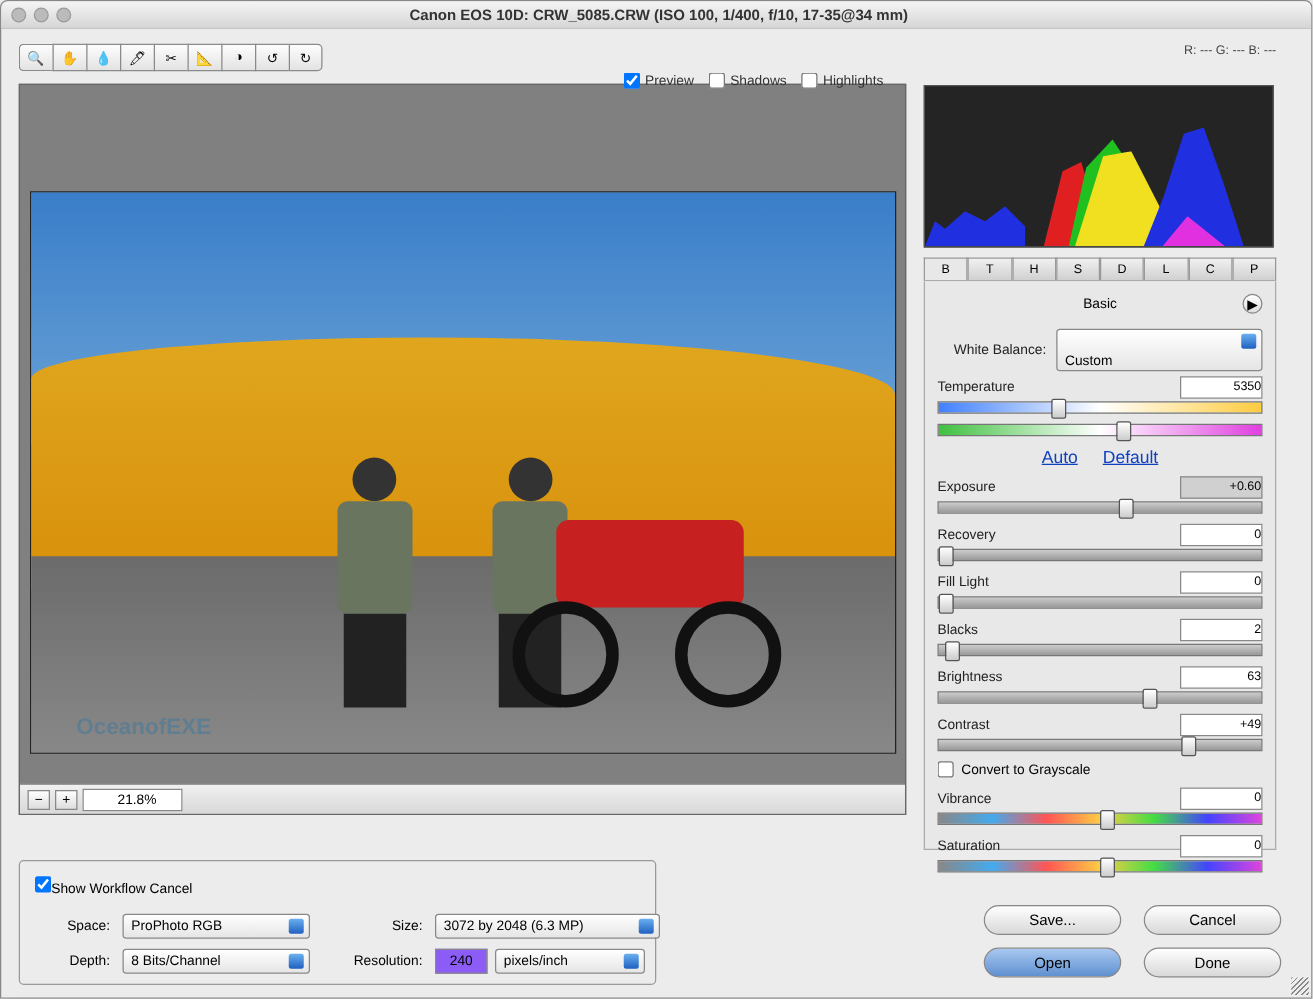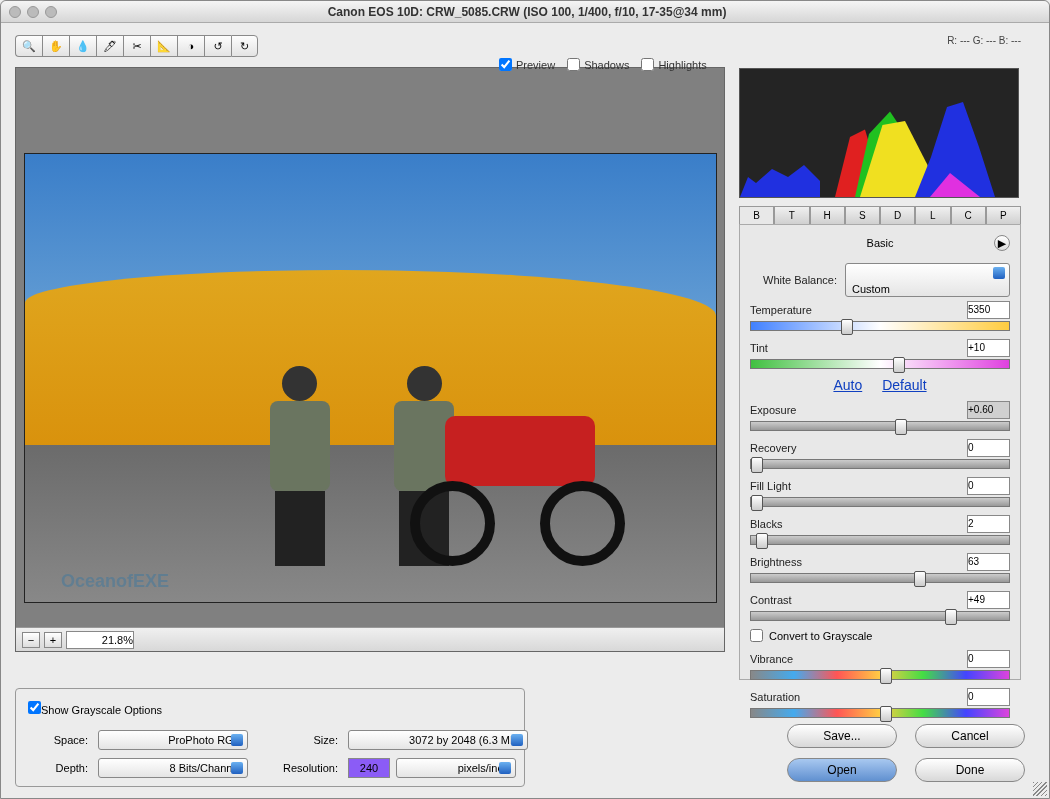--- a/index.html
+++ b/index.html
@@ -40,21 +40,21 @@
 .person{position:absolute;bottom:8%;width:80px;height:200px;}
 .person.p1{left:34%;}
 .person.p2{left:52%;}
 .head{width:35px;height:35px;background:#333;border-radius:50%;margin:0 auto;}
 .torso{width:60px;height:90px;background:#6a7560;margin:0 auto;border-radius:8px;}
 .legs{width:50px;height:75px;background:#222;margin:0 auto;}
 .watermark{position:absolute;left:36px;bottom:10px;color:#4a7a9a;font-size:18px;font-weight:bold;opacity:.6;}
 
 .zoom-bar{position:absolute;bottom:0;left:0;width:100%;height:24px;background:linear-gradient(#f0f0f0,#d8d8d8);border-top:1px solid #999;display:flex;align-items:center;padding:0 6px;gap:4px;}
 .zoom-bar .zmbtn{width:18px;height:16px;background:linear-gradient(#fff,#ddd);border:1px solid #888;display:flex;align-items:center;justify-content:center;}
-.zoom-val{width:68px;height:18px;background:#fff;border:1px solid #888;text-align:right;line-height:16px;}
+.zoom-val{width:80px;height:18px;background:#fff;border:1px solid #888;text-align:left;line-height:16px;padding-left:27px;}
 
 .right { width:282px; }
 .rgb-readout{text-align:right;font-size:10px;color:#444;padding-bottom:22px;}
 .histogram{width:280px;height:130px;background:#242424;border:1px solid #555;position:relative;overflow:hidden;}
 .hist-shape{position:absolute;bottom:0;}
 .hist-blue1{left:0;width:80px;height:40px;background:#2030e0;clip-path:polygon(0 100%,10% 50%,20% 65%,40% 30%,60% 50%,80% 20%,100% 60%,100% 100%);}
 .hist-red{left:95px;width:50px;height:75px;background:#e02020;clip-path:polygon(0 100%,30% 20%,60% 10%,100% 100%);}
 .hist-green{left:115px;width:70px;height:90px;background:#20c020;clip-path:polygon(0 100%,20% 30%,50% 5%,80% 40%,100% 100%);}
 .hist-yellow{left:120px;width:75px;height:80px;background:#f0e020;clip-path:polygon(0 100%,30% 10%,60% 5%,90% 60%,100% 100%);}
 .hist-blue2{left:175px;width:80px;height:100px;background:#2030e0;clip-path:polygon(0 100%,20% 60%,40% 10%,60% 5%,80% 50%,100% 100%);}
@@ -66,40 +66,40 @@
 
 .panel{background:#e8e8e8;border:1px solid #aaa;border-top:none;padding:8px 10px 12px;height:455px;}
 .panel-title{text-align:center;font-size:11px;padding:4px 0 10px;position:relative;}
 .panel-title .arrow{position:absolute;right:0;top:2px;width:16px;height:16px;border:1px solid #888;border-radius:50%;display:flex;align-items:center;justify-content:center;background:linear-gradient(#fff,#ddd);}
 
 .row{display:flex;align-items:center;margin:4px 0;}
 .row .lbl{width:86px;text-align:left;font-size:11px;color:#222;}
 .row .lbl-r{width:95px;text-align:right;padding-right:8px;}
 .select{flex:1;height:20px;background:linear-gradient(#fff,#e5e5e5);border:1px solid #888;border-radius:3px;padding:16px 6px;line-height:18px;position:relative;}
 .select::after{content:"";position:absolute;right:4px;top:3px;width:12px;height:12px;background:linear-gradient(#6ab0f0,#2060c0);border-radius:2px;}
-.numbox{width:43px;height:18px;background:#fff;border:1px solid #888;text-align:left;line-height:16px;font-size:10px;}
+.numbox{width:66px;height:18px;background:#fff;border:1px solid #888;text-align:right;line-height:16px;font-size:10px;}
 
 .slider-row{margin:2px 0 8px;}
 .slider-row .srow-top{display:flex;justify-content:space-between;align-items:center;}
 .slider-row .srow-top .slabel{font-size:11px;color:#222;}
 .slider-track{height:10px;margin-top:2px;position:relative;background:linear-gradient(#ccc,#999);border:1px solid #777;}
 .slider-track.temp{background:linear-gradient(90deg,#4080ff,#fff,#ffcc40);}
 .slider-track.tint{background:linear-gradient(90deg,#40c040,#fff,#e040e0);}
 .slider-track.vib{background:linear-gradient(90deg,#888,#4ae,#f55,#fc4,#4d4,#44f,#d4d);}
 .slider-thumb{position:absolute;top:-3px;width:12px;height:16px;background:linear-gradient(#fff,#ccc);border:1px solid #555;border-radius:2px;}
 
 .links{display:flex;justify-content:center;gap:20px;margin:8px 0;}
 .links a{color:#1040c0;text-decoration:underline;font-size:14px;}
 
 .grayscale-row{display:flex;align-items:center;gap:6px;margin:8px 0;}
 
 .workflow{margin-top:8px;border:1px solid #999;border-radius:4px;position:relative;padding:12px 12px 8px;background:#ececec;width:510px;}
 .wf-grid{display:grid;grid-template-columns:60px 150px 80px 180px;gap:8px 10px;align-items:center;margin-top:14px;}
 .wf-grid .wlbl{text-align:right;font-size:11px;}
-.wf-grid .wval{height:20px;background:linear-gradient(#fff,#e5e5e5);border:1px solid #888;border-radius:3px;padding:0 6px;line-height:18px;position:relative;text-align:right;}
+.wf-grid .wval{height:20px;background:linear-gradient(#fff,#e5e5e5);border:1px solid #888;border-radius:3px;padding:0 6px;line-height:18px;position:relative;}
 .wf-grid .wval::after{content:"";position:absolute;right:4px;top:3px;width:12px;height:12px;background:linear-gradient(#6ab0f0,#2060c0);border-radius:2px;}
 .wf-res{display:flex;gap:6px;}
 .wf-res .txt{width:42px;height:20px;background:#8b5cf6;border:1px solid #888;text-align:center;line-height:18px;}
 
 .footer-btns{position:absolute;right:24px;bottom:16px;display:grid;grid-template-columns:110px 110px;gap:10px 18px;}
 .btn{height:24px;border:1px solid #888;border-radius:12px;background:linear-gradient(#fff,#d8d8d8);text-align:center;line-height:22px;font-size:12px;}
 .btn.primary{background:linear-gradient(#a8c8f0,#6090d0);}
 
 .resize-grip{position:absolute;right:2px;bottom:2px;width:14px;height:14px;background:repeating-linear-gradient(135deg,#888 0 1px,transparent 1px 3px);}
 </style>
@@ -199,24 +199,20 @@
           <div class="slider-row">
             <div class="srow-top">
                 <span class="slabel">Temperature</span>
                 <span class="numbox">5350</span>
               </div>
             <div class="slider-track temp">
                 <div class="slider-thumb" style="left:35%"></div>
               </div>
           </div>
           <div class="slider-row">
-            <div class="srow-top">
-                <span class="slabel">Tint</span>
-                <span class="numbox">+10</span>
-              </div>
             <div class="slider-track tint">
                 <div class="slider-thumb" style="left:55%"></div>
               </div>
           </div>
 
           <div class="links">
             <a>Auto</a>
             <a>Default</a>
           </div>
 
@@ -311,21 +307,21 @@
           <input type="checkbox" style="">
           <span>Shadows</span>
         </label>
       <label>
           <input type="checkbox" style="">
           <span>Highlights</span>
         </label>
     </div>
 
     <div class="workflow">
-      <div class="legend"><input type="checkbox" checked="" style=""><span>Show Grayscale Options</span></div>
+      <div class="legend"><input type="checkbox" checked="" style=""><span>Show Workflow Cancel</span></div>
       <div class="wf-grid">
         <div class="wlbl">Space:</div>
         <div class="wval">ProPhoto RGB</div>
         <div class="wlbl">Size:</div>
         <div class="wval">3072 by 2048  (6.3 MP)</div>
         <div class="wlbl">Depth:</div>
         <div class="wval">8 Bits/Channel</div>
         <div class="wlbl">Resolution:</div>
         <div class="wf-res">
           <div class="txt">240</div>

